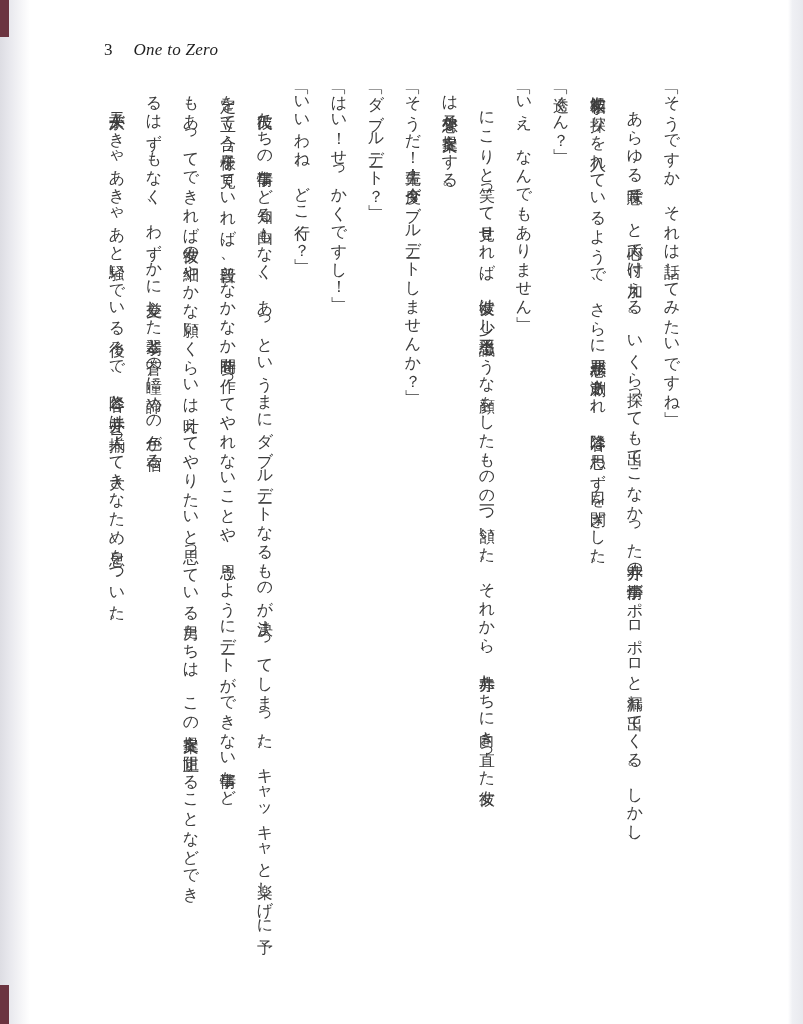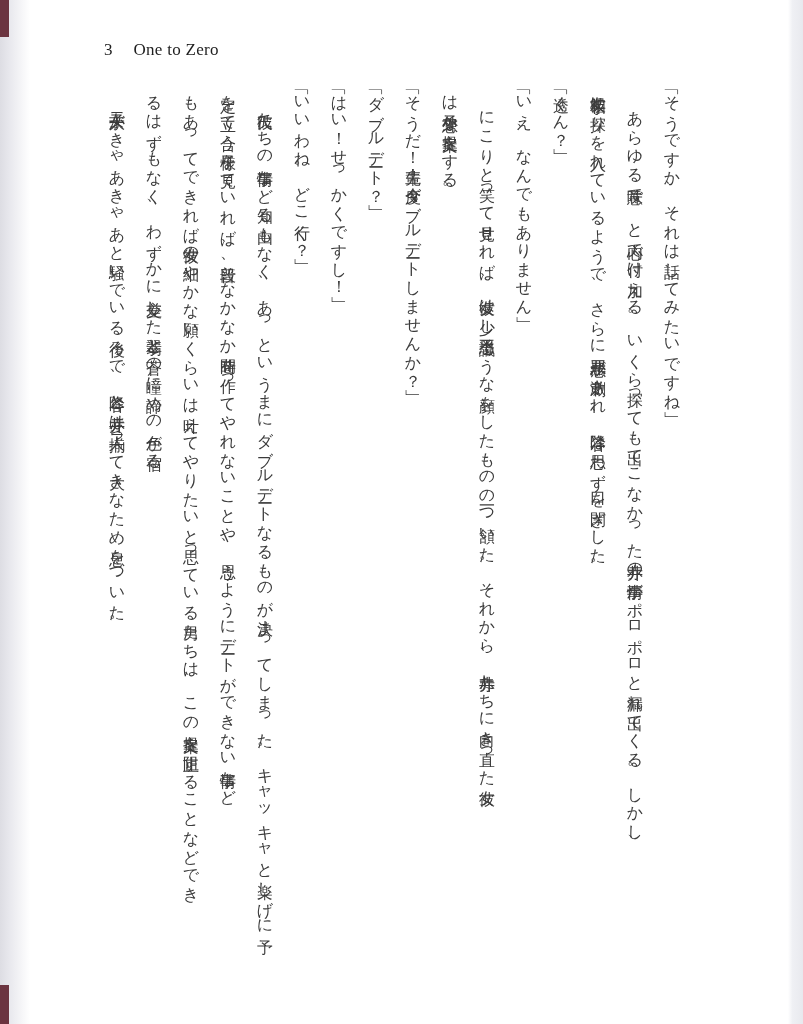--- a/index.html
+++ b/index.html
@@ -45,20 +45,21 @@
     font-size: 17px;
     color: #1e1e1e;
     letter-spacing: 0.3px;
     white-space: nowrap;
   }
   .running-head .page-number {
     font-style: normal;
     margin-right: 16px;
   }
   .running-head .book-title {
+    font-style: italic;
   }
   
   .vertical-body {
     position: absolute;
     top: 84px;
     right: 112px;
     width: 600px;
     height: 930px;
     writing-mode: vertical-rl;
     text-orientation: mixed;

